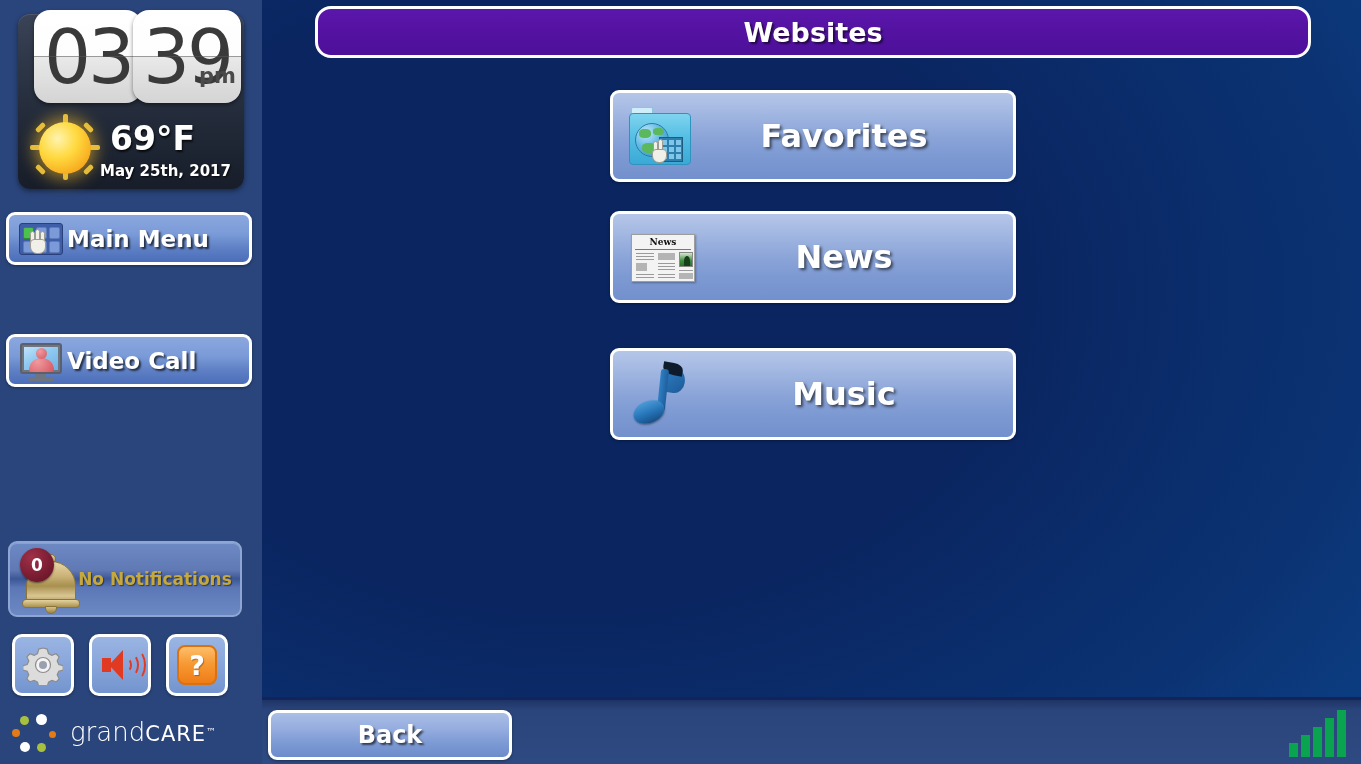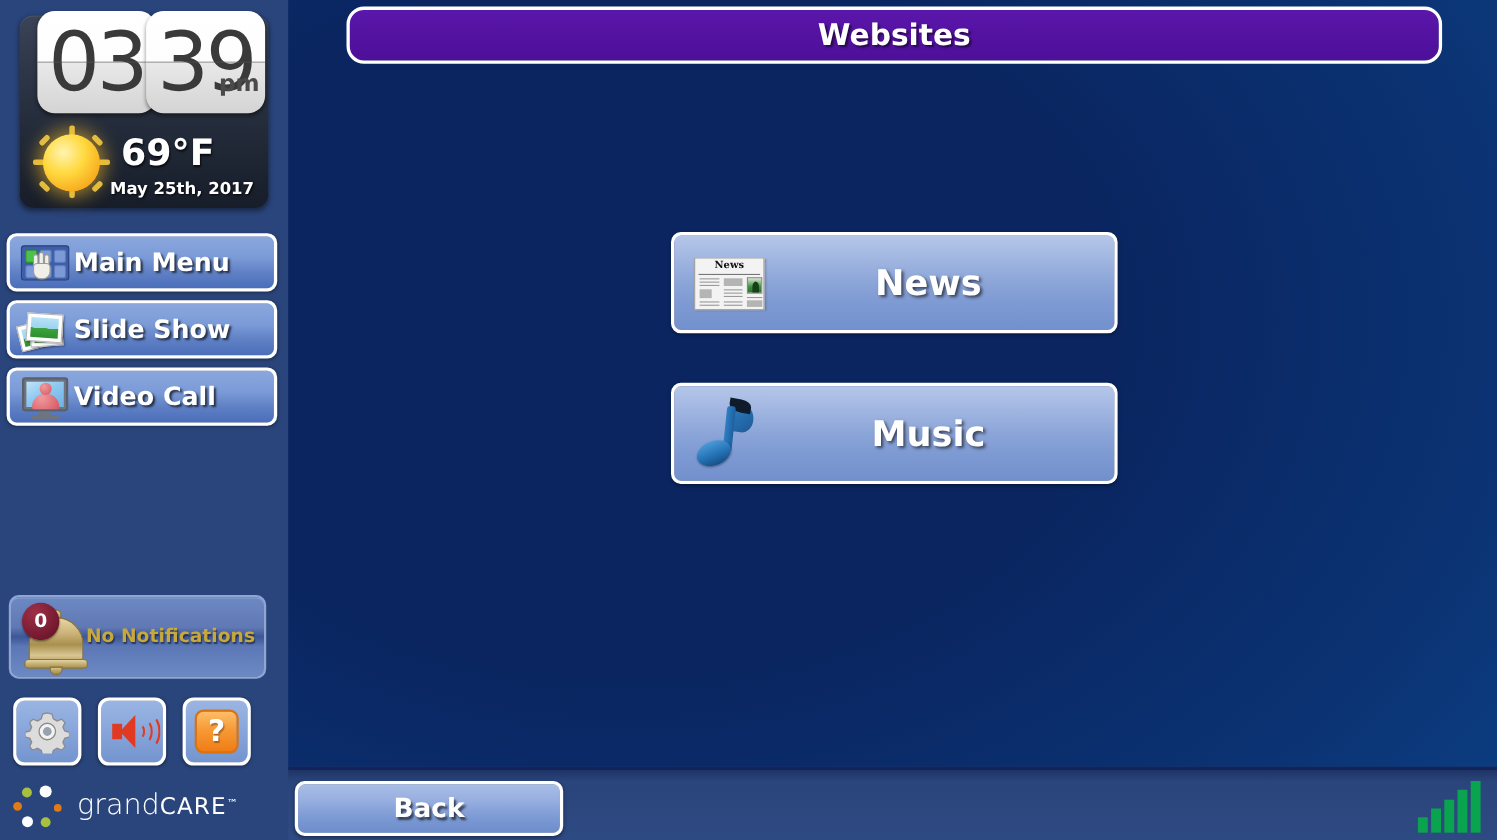--- a/index.html
+++ b/index.html
@@ -358,34 +358,20 @@
         <div class="icon-hand">
           <div class="hand-f" style="left:3px;top:2px;"></div>
           <div class="hand-f" style="left:8px;top:0px;"></div>
           <div class="hand-f" style="left:13px;top:2px;"></div>
           <div class="hand-palm"></div>
         </div>
       </div>
       <div class="lbl">Main Menu</div>
     </div>
 
-    <div class="nav-btn" id="nav-slide">
-      <div class="ico">
-        <div class="photo" style="left:2px;top:12px;width:30px;height:24px;transform:rotate(-14deg);">
-            <em></em>
-          </div>
-        <div class="photo" style="left:12px;top:10px;width:30px;height:24px;transform:rotate(-4deg);">
-            <em></em>
-          </div>
-        <div class="photo" style="left:9px;top:4px;width:33px;height:26px;transform:rotate(4deg);">
-            <em></em>
-          </div>
-      </div>
-      <div class="lbl">Slide Show</div>
-    </div>
 
     <div class="nav-btn" id="nav-video">
       <div class="ico">
         <div class="monitor">
             <em></em>
           </div>
         <div class="person-body"></div>
         <div class="person-head"></div>
         <div class="mon-stand"></div>
         <div class="mon-base"></div>
@@ -440,20 +426,49 @@
       </div>
     </div>
   </div>
 
   <div id="main">
 
     <div class="page-header">
       <span>Websites</span>
     </div>
 
+    <div class="menu-btn" id="btn-favorites">
+      <div class="ico">
+        <div class="folder-tab"></div>
+        <div class="folder"></div>
+        <div class="globe">
+          <em style="left:3px;top:5px;width:12px;height:9px;"></em>
+          <em style="left:17px;top:4px;width:11px;height:7px;"></em>
+          <em style="left:6px;top:19px;width:14px;height:10px;"></em>
+          <em style="left:22px;top:18px;width:8px;height:9px;"></em>
+        </div>
+        <div class="grid-mini">
+          <i style="left:2px;top:2px;"></i>
+            <i style="left:9px;top:2px;"></i>
+            <i style="left:16px;top:2px;"></i>
+          <i style="left:2px;top:9px;"></i>
+            <i style="left:9px;top:9px;"></i>
+            <i style="left:16px;top:9px;"></i>
+          <i style="left:2px;top:16px;"></i>
+            <i style="left:9px;top:16px;"></i>
+            <i style="left:16px;top:16px;"></i>
+        </div>
+        <div style="position:absolute;left:32px;top:38px;width:20px;height:24px;">
+          <div class="hand-f" style="left:2px;top:2px;"></div>
+          <div class="hand-f" style="left:7px;top:0px;"></div>
+          <div class="hand-palm" style="left:1px;top:10px;width:15px;height:14px;"></div>
+        </div>
+      </div>
+      <div class="lbl">Favorites</div>
+    </div>
 
     <div class="menu-btn" id="btn-news">
       <div class="ico">
         <div class="paper">
           <div class="paper-head">News</div>
           <div class="paper-rule"></div>
           <div class="paper-line" style="left:4px;top:18px;width:18px;"></div>
           <div class="paper-line" style="left:4px;top:21px;width:18px;"></div>
           <div class="paper-line" style="left:4px;top:24px;width:18px;"></div>
           <div class="paper-blk" style="left:4px;top:28px;width:11px;height:8px;"></div>

